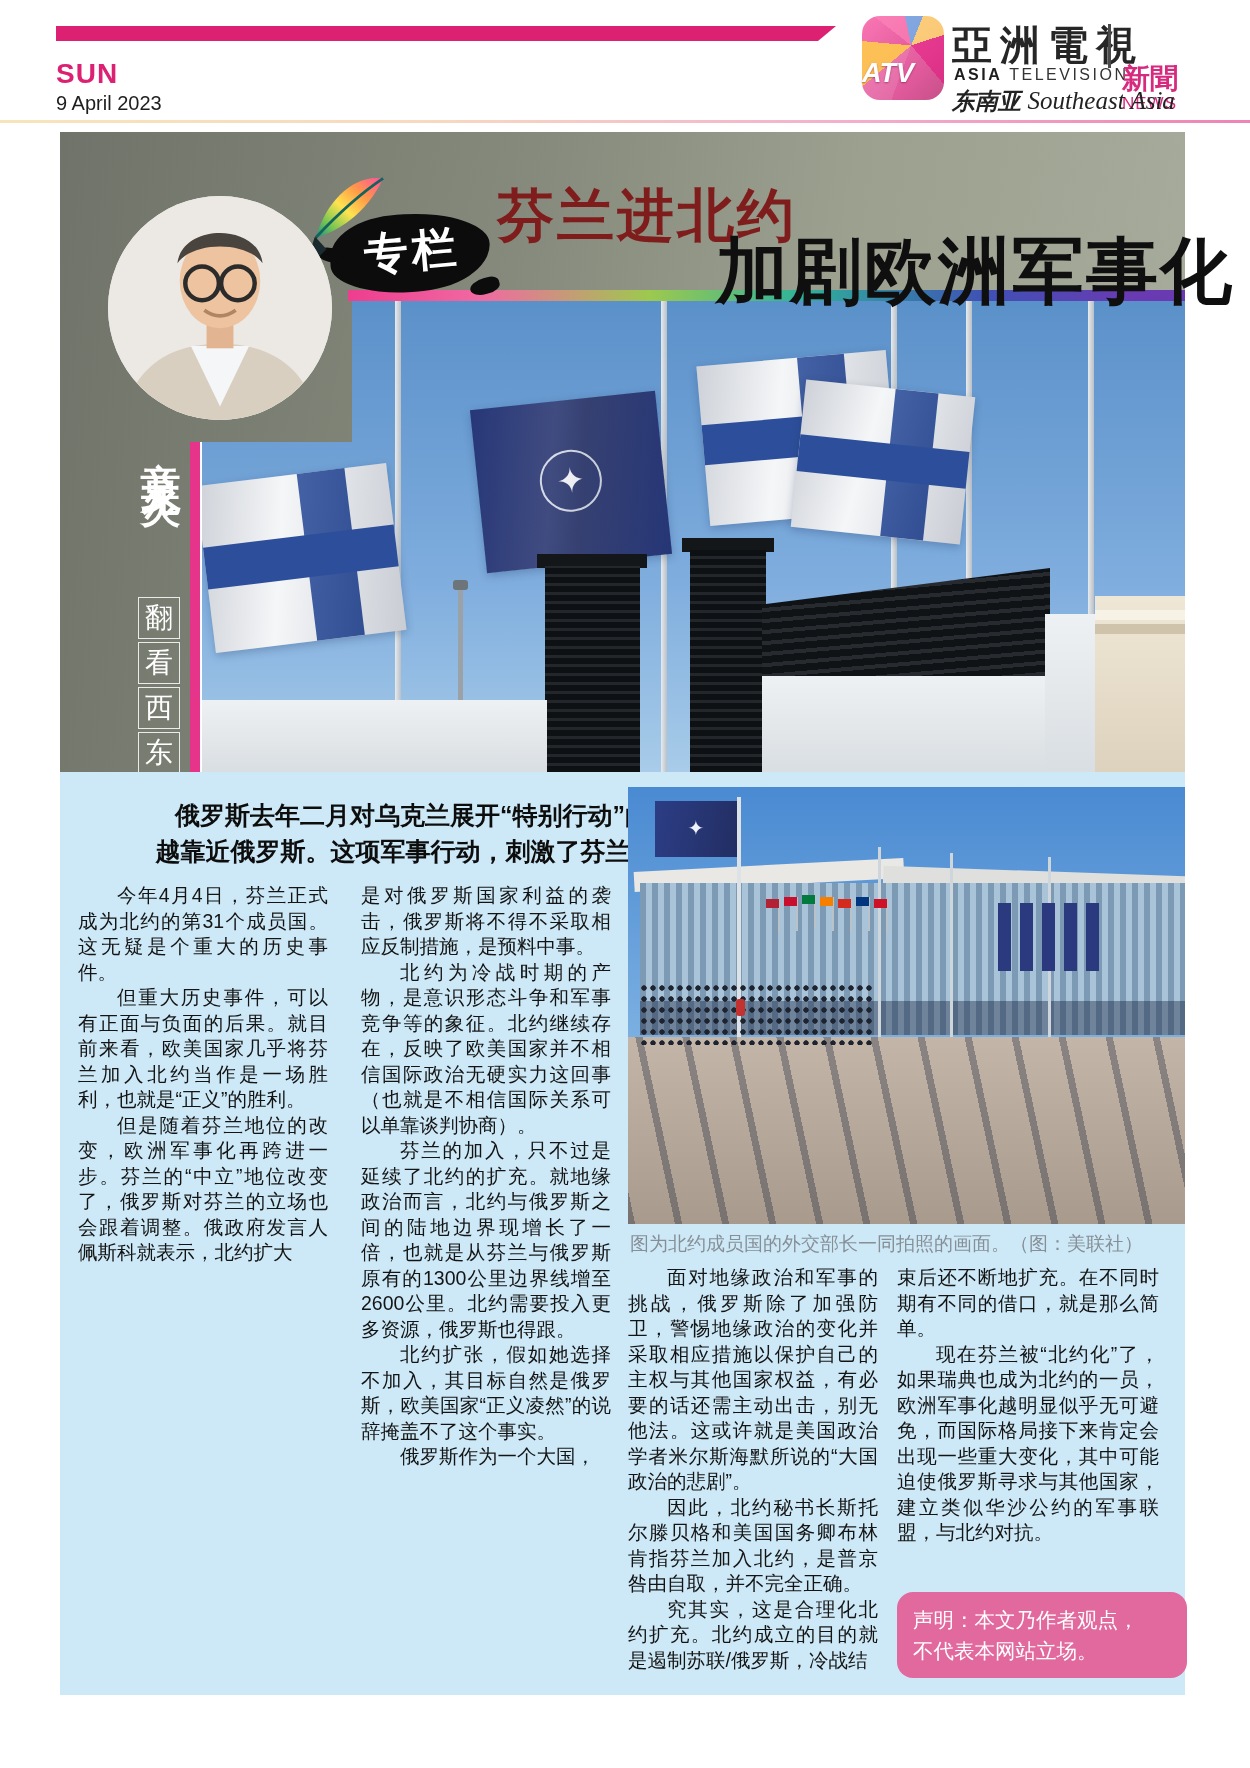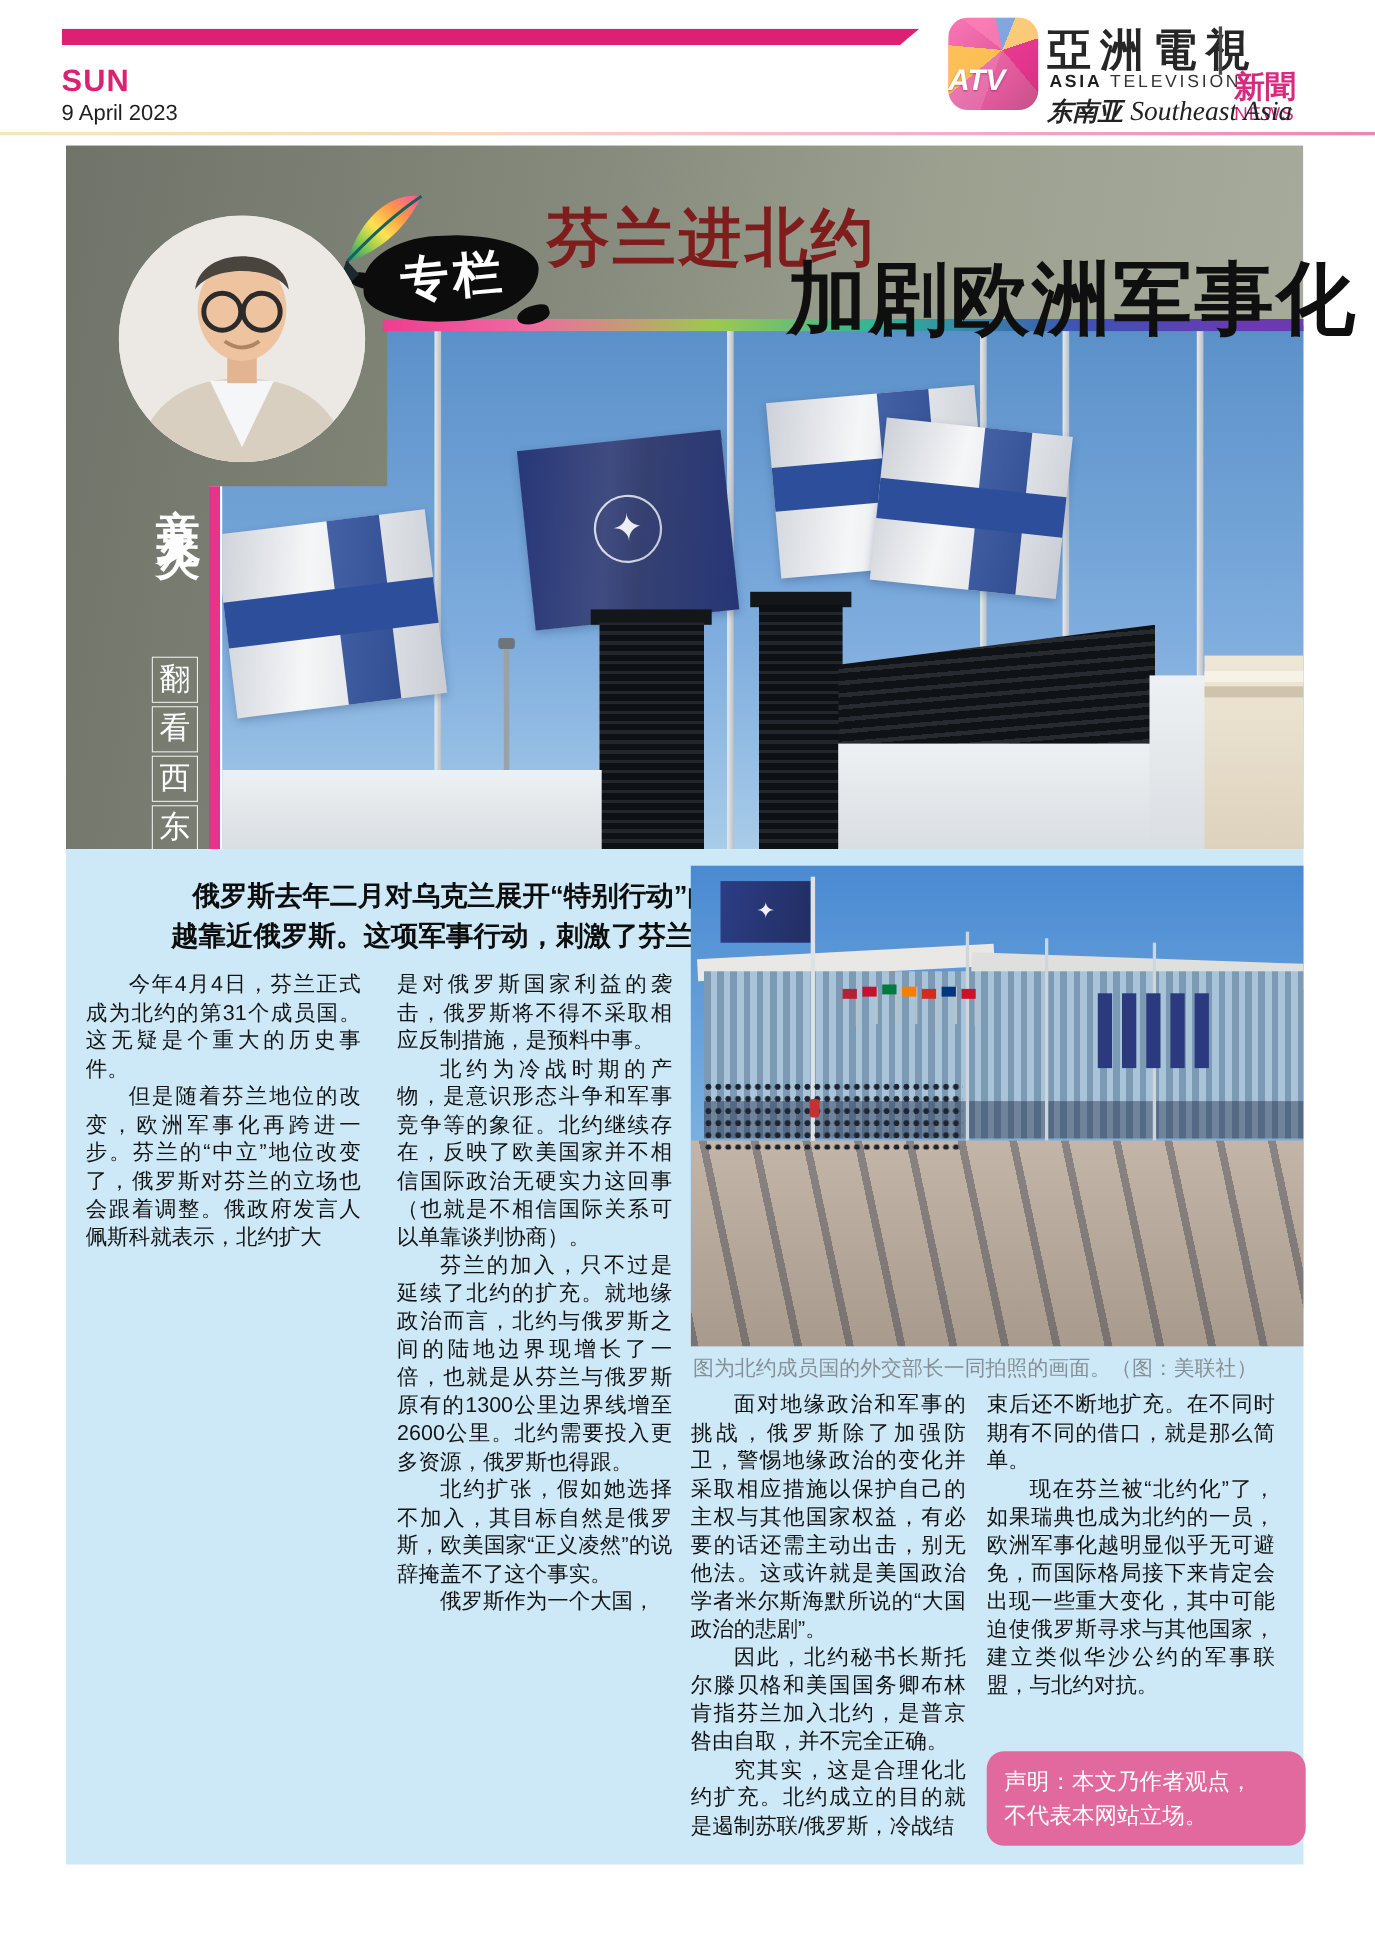--- a/index.html
+++ b/index.html
@@ -230,20 +230,21 @@
 
   <div class="abs bluebg"></div>
 
   <div class="abs intro">
     <div>俄罗斯去年二月对乌克兰展开“特别行动”的其中一个理由是北约持续东扩，越来</div>
     <div>越靠近俄罗斯。这项军事行动，刺激了芬兰与瑞典，两国在去年5月申请加入北约。</div>
   </div>
 
   <div class="col col1">
       <p>今年4月4日，芬兰正式成为北约的第31个成员国。这无疑是个重大的历史事件。</p>
+      <p>但重大历史事件，可以有正面与负面的后果。就目前来看，欧美国家几乎将芬兰加入北约当作是一场胜利，也就是“正义”的胜利。</p>
       <p>但是随着芬兰地位的改变，欧洲军事化再跨进一步。芬兰的“中立”地位改变了，俄罗斯对芬兰的立场也会跟着调整。俄政府发言人佩斯科就表示，北约扩大</p>
     </div>
   <div class="col col2">
       <p class="cont">是对俄罗斯国家利益的袭击，俄罗斯将不得不采取相应反制措施，是预料中事。</p>
       <p>北约为冷战时期的产物，是意识形态斗争和军事竞争等的象征。北约继续存在，反映了欧美国家并不相信国际政治无硬实力这回事（也就是不相信国际关系可以单靠谈判协商）。</p>
       <p>芬兰的加入，只不过是延续了北约的扩充。就地缘政治而言，北约与俄罗斯之间的陆地边界现增长了一倍，也就是从芬兰与俄罗斯原有的1300公里边界线增至2600公里。北约需要投入更多资源，俄罗斯也得跟。</p>
       <p>北约扩张，假如她选择不加入，其目标自然是俄罗斯，欧美国家“正义凌然”的说辞掩盖不了这个事实。</p>
       <p>俄罗斯作为一个大国，</p>
     </div>
   <div class="col col3">

